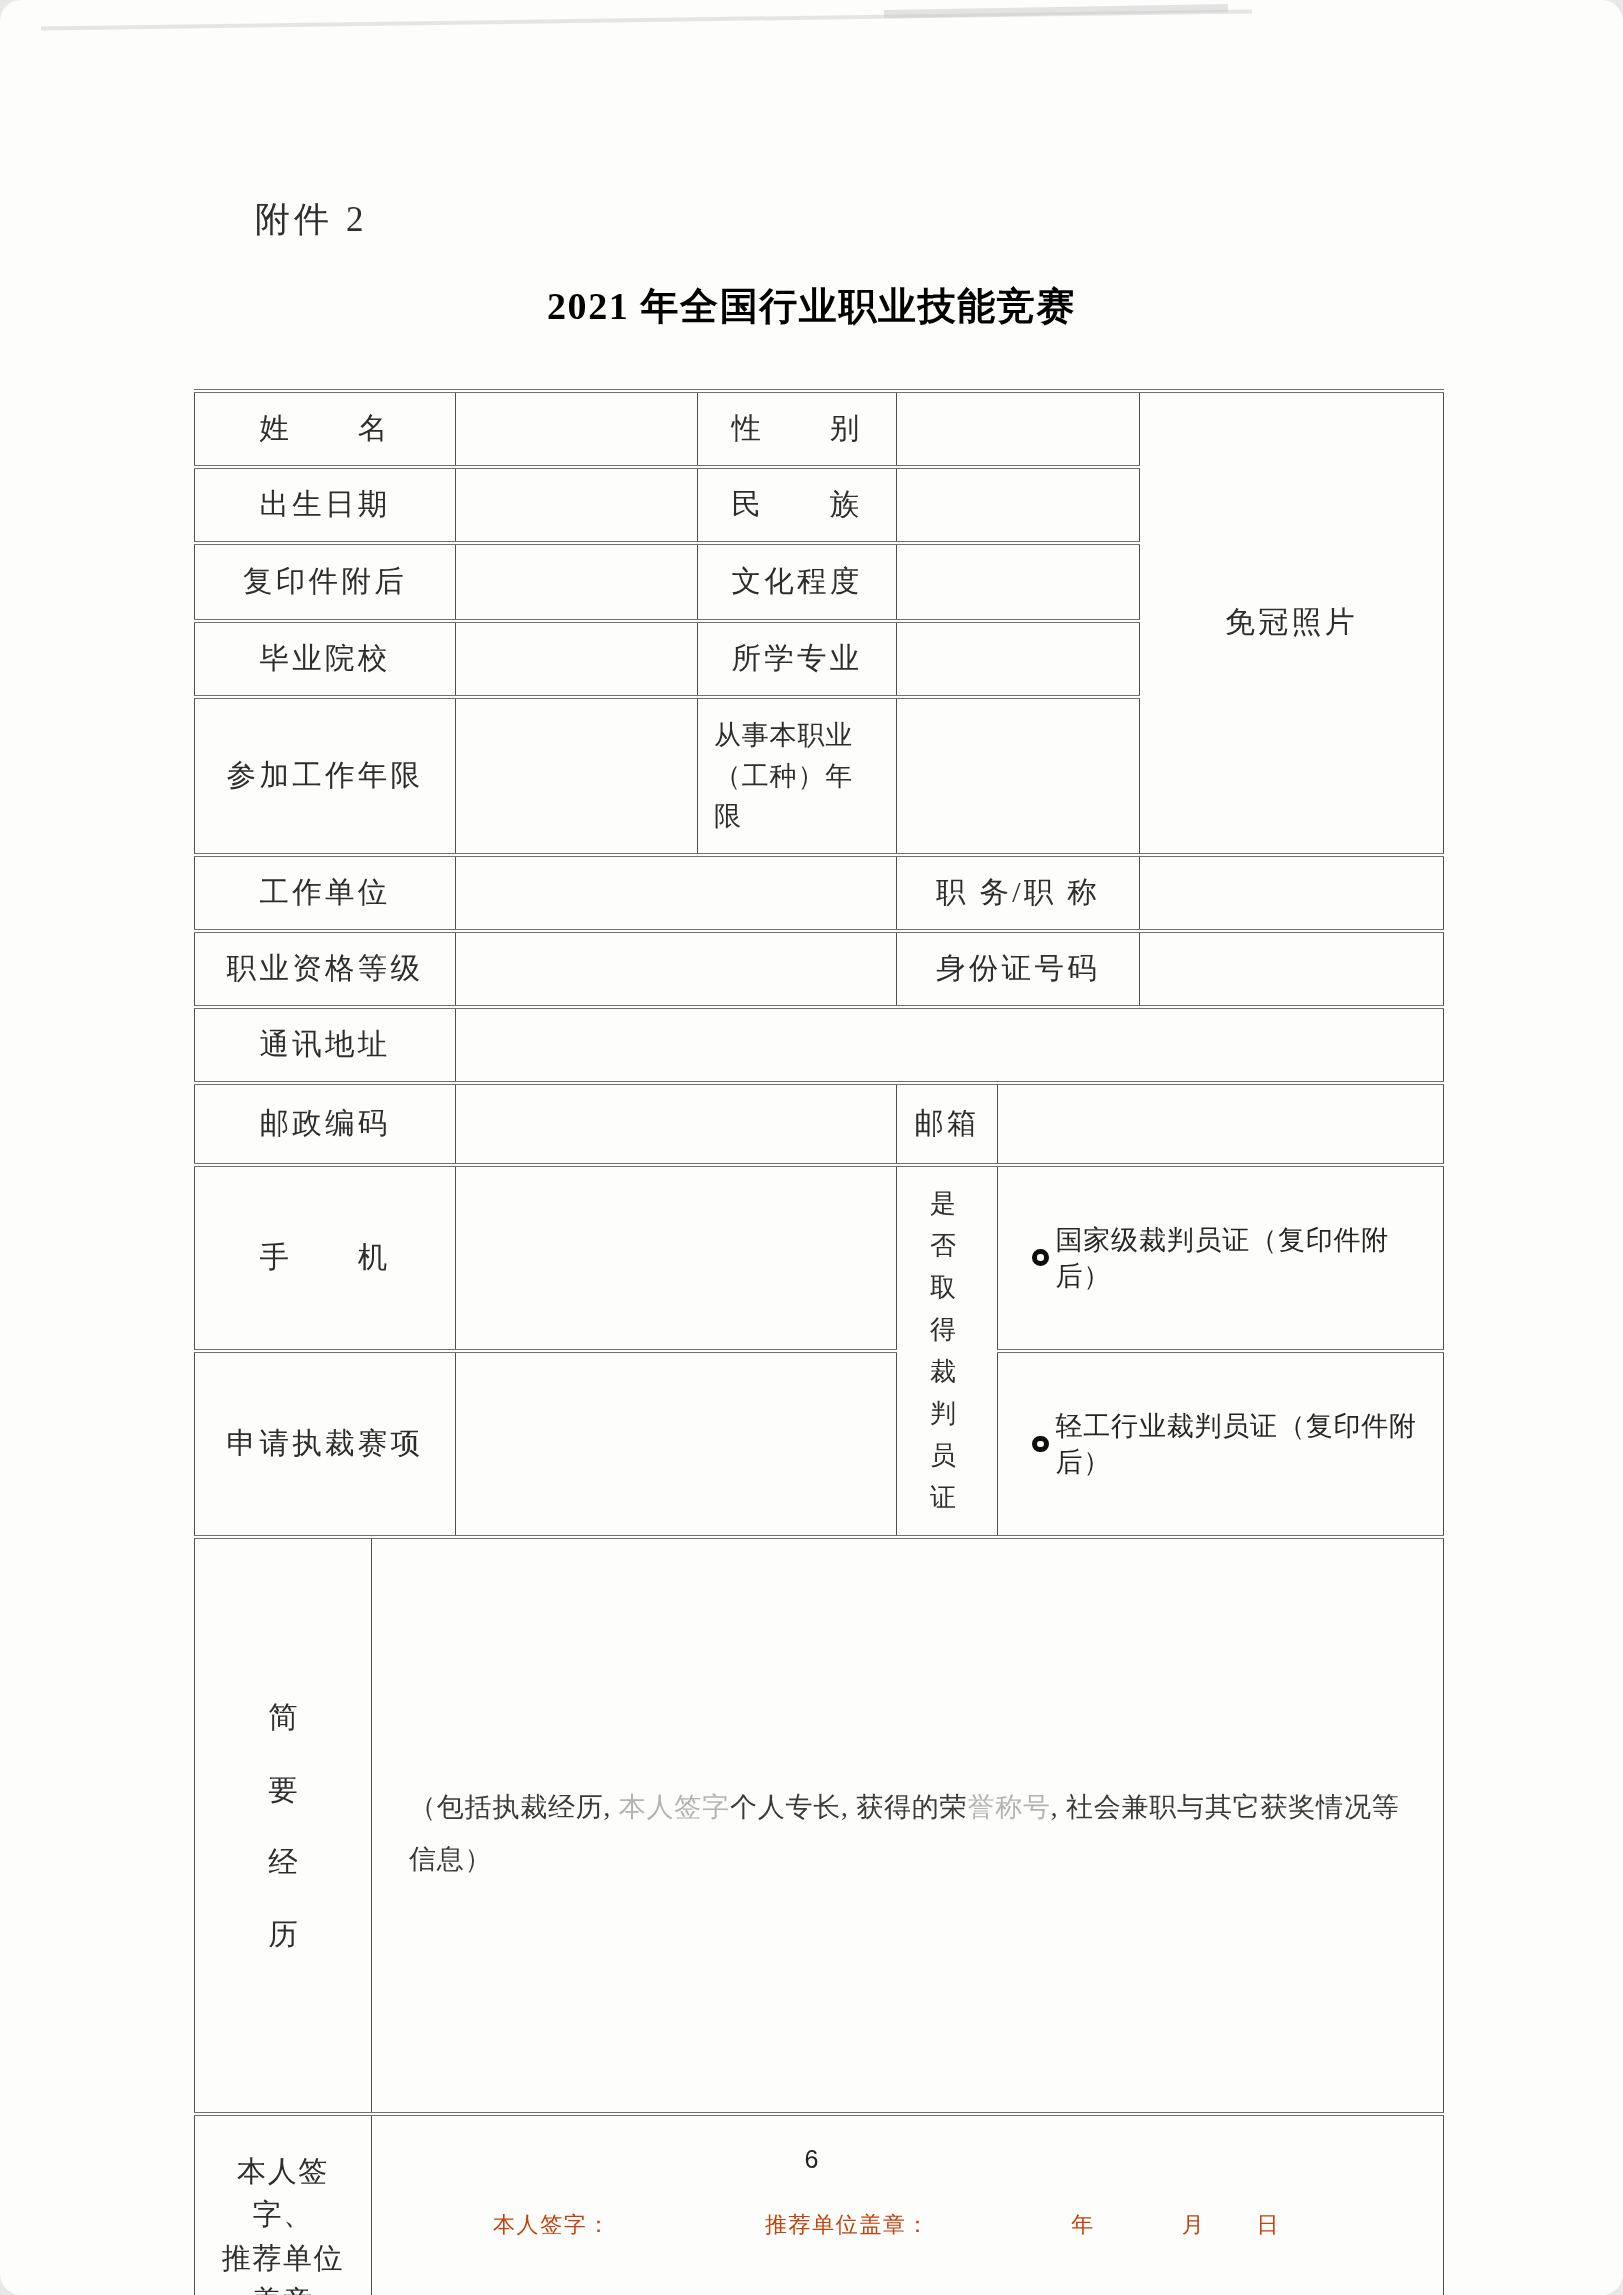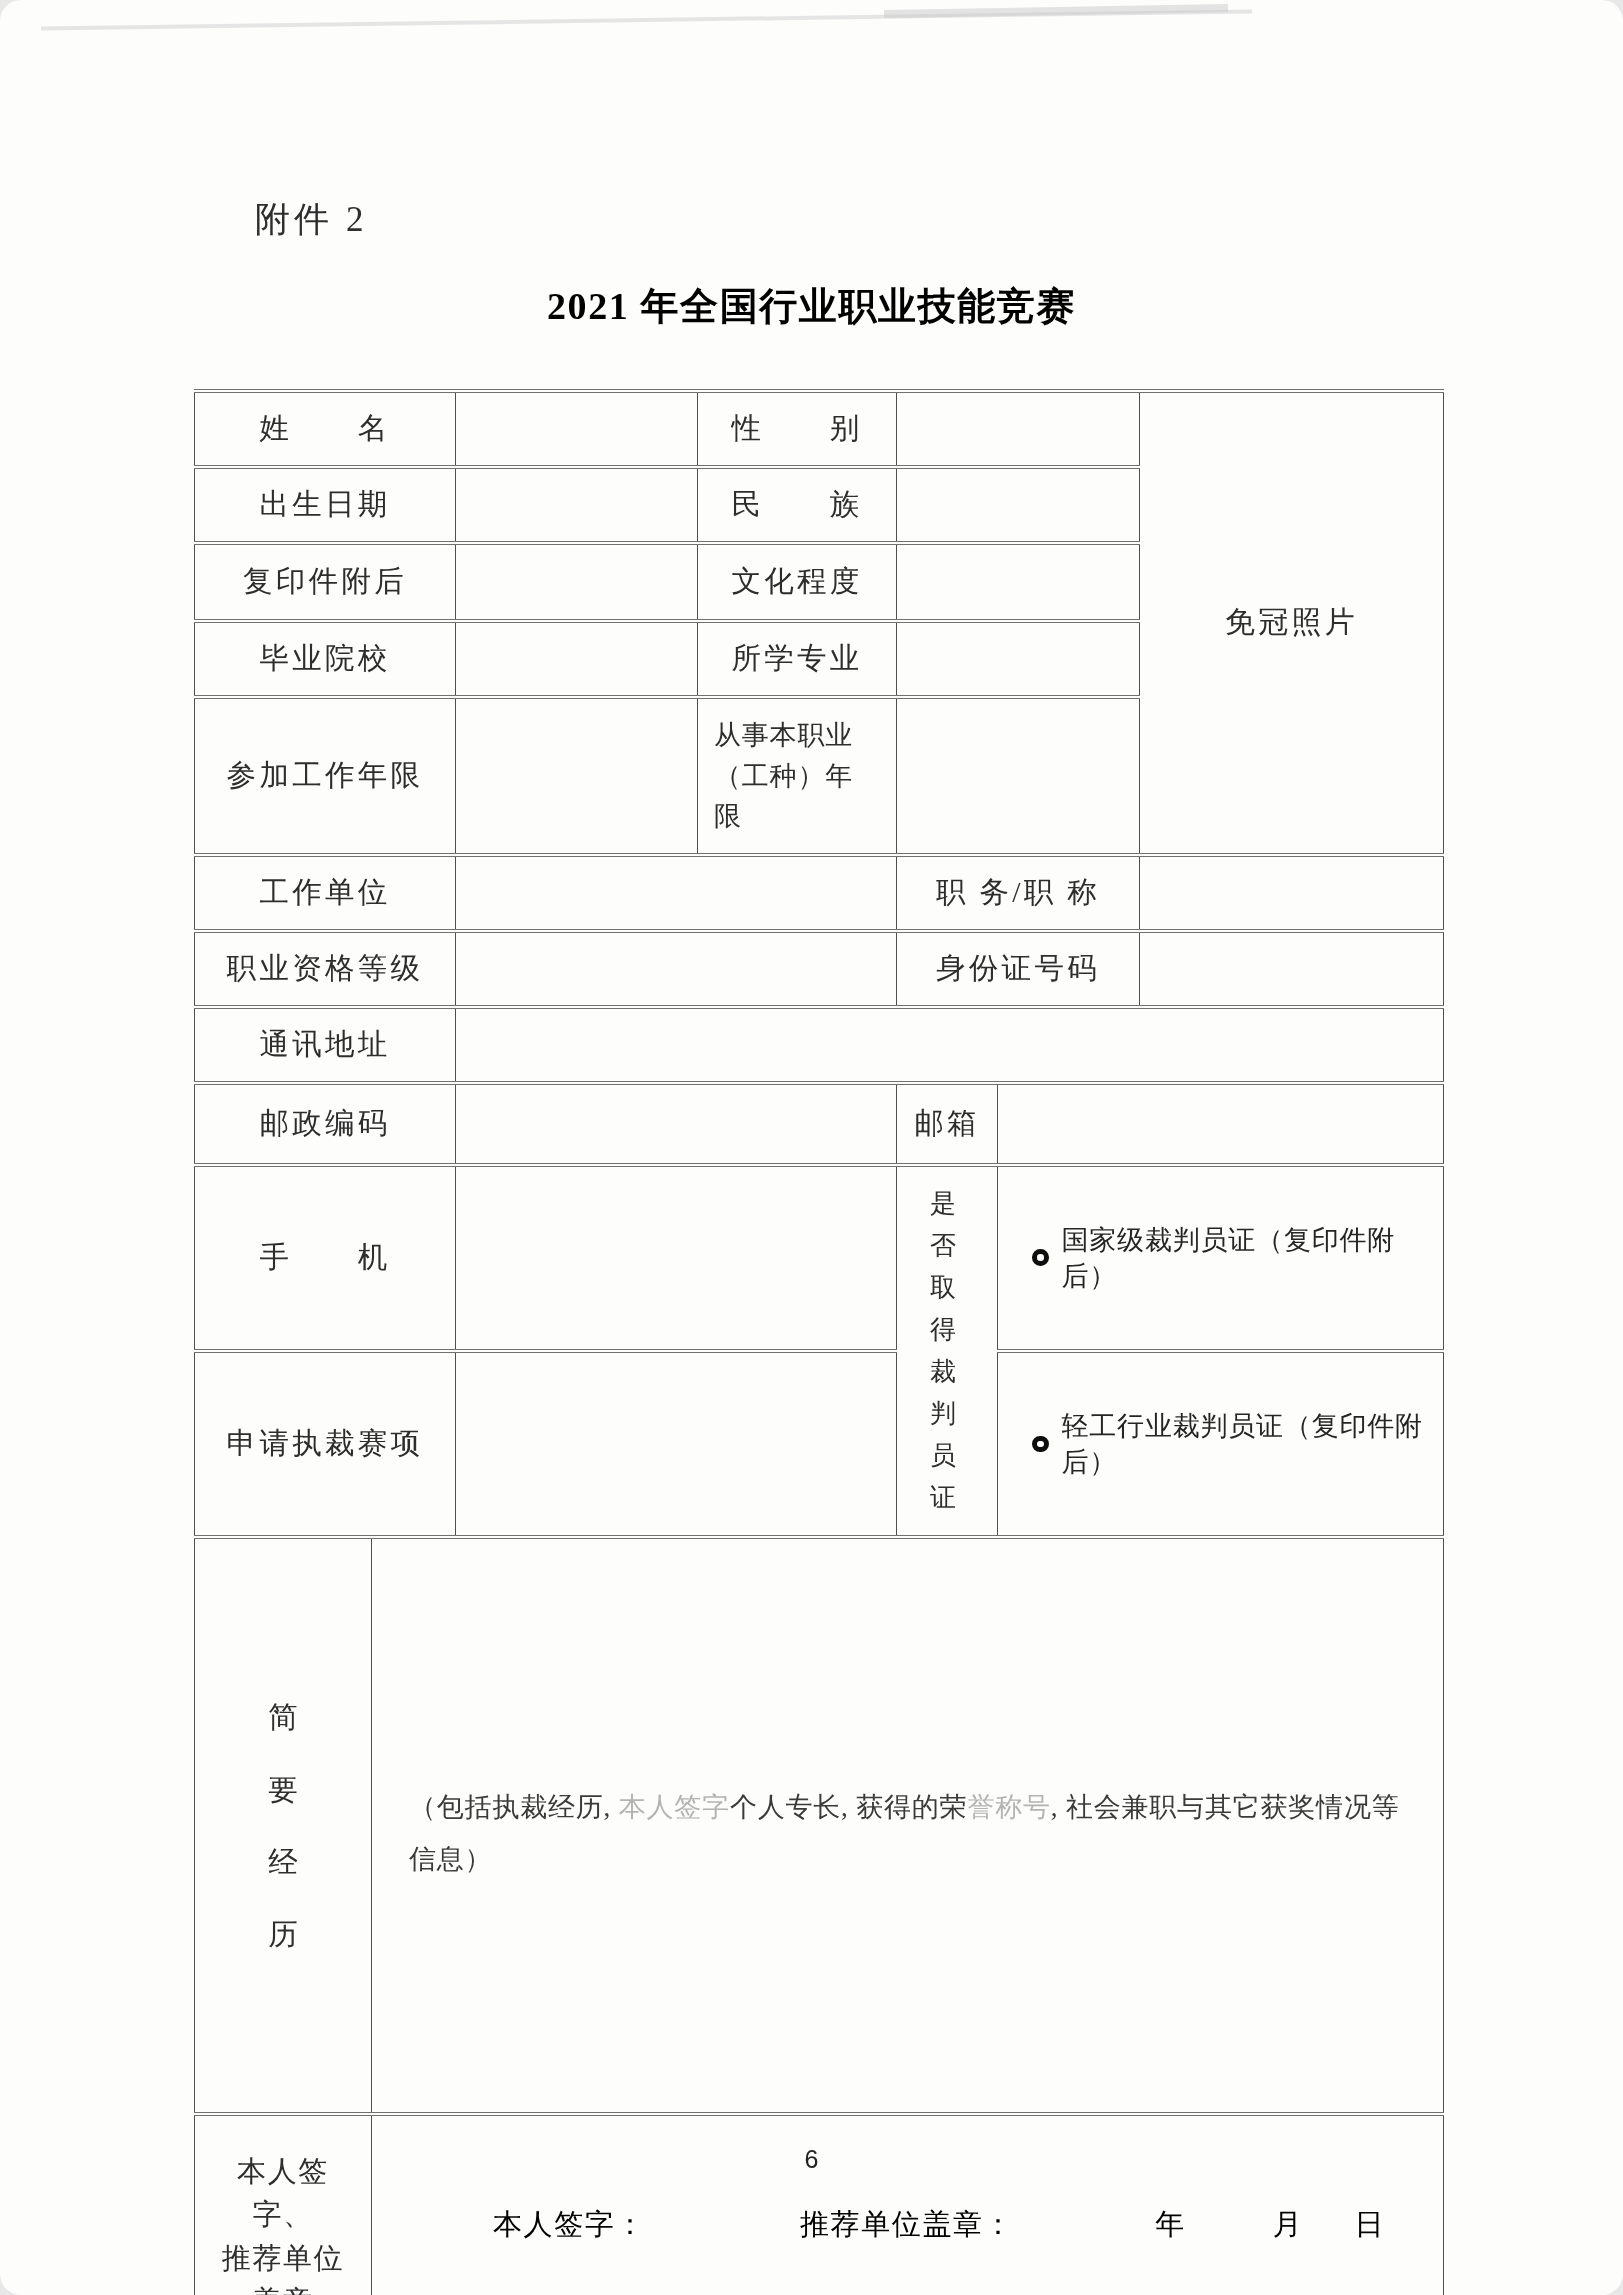--- a/index.html
+++ b/index.html
@@ -41,34 +41,34 @@
   .h6{height:76px}.h7{height:74px}.h8{height:60px}.h9{height:82px}.h10{height:84px}
   .h11{height:82px}.h12{height:577px}.h13{height:245px}
 
   .lbl { font-size:29.5px; text-align:center; letter-spacing:3.3px; color:#2d2d2d; }
   .lbl2line { font-size:27px; text-align:left; padding-left:11.5px; line-height:1.5; letter-spacing:0.8px; }
   .lbl2line span { display:block; }
   .photo-cell { text-align:center; font-size:30px; letter-spacing:3.3px; }
   .vq { text-align:center; font-size:26px; line-height:1.62; letter-spacing:8.2px; padding-left:4.9px; }
   .vq span { display:block; }
   .opt-cell { text-align:left; }
-  .opt-inner { display:flex; align-items:center; gap:13px; padding-left:18px; font-size:27px; letter-spacing:0.8px; color:#252525; }
+  .opt-inner { display:flex; align-items:center; gap:7px; padding-left:18px; font-size:27px; letter-spacing:0.8px; color:#252525; }
   .bullet {
     display:inline-block; width:6.5px; height:6.5px; background:#fff;
     border:5.7px solid #0e0e0e; border-radius:50%; flex:0 0 auto;
   }
   .resume-cell { vertical-align:top; text-align:left; }
   .hint { padding:14.7px 18px 0 21px; font-size:27px; line-height:1.95; color:#3a3a3a; letter-spacing:0.8px; }
   .faded { color:#b3b3b3; }
   .vlabel { text-align:center; font-size:29.5px; }
   .vlabel span { display:block; line-height:2.45; letter-spacing:0; }
   .siglabel { text-align:center; font-size:29px; line-height:1.5; letter-spacing:1.6px; }
   .siglabel span { display:block; }
   .sig-cell { vertical-align:bottom; }
-  .sig-line { display:flex; align-items:baseline; padding:0 0 24.5px 105px; font-size:29px; letter-spacing:1.6px; color:#000000; }
+  .sig-line { display:flex; align-items:baseline; padding:0 0 24.5px 105px; font-size:22px; letter-spacing:1.6px; color:#c2410c; }
   .sp-a { margin-right:154px; }
   .sp-b { margin-right:141px; }
   .sp-y { margin-right:87px; }
   .sp-m { margin-right:51px; }
 
   .pagenum {
     position:absolute; left:0; top:2145px; width:100%;
     text-align:center; font-size:25px; color:#222;
     font-family:"Liberation Sans","DejaVu Sans",sans-serif;
   }

